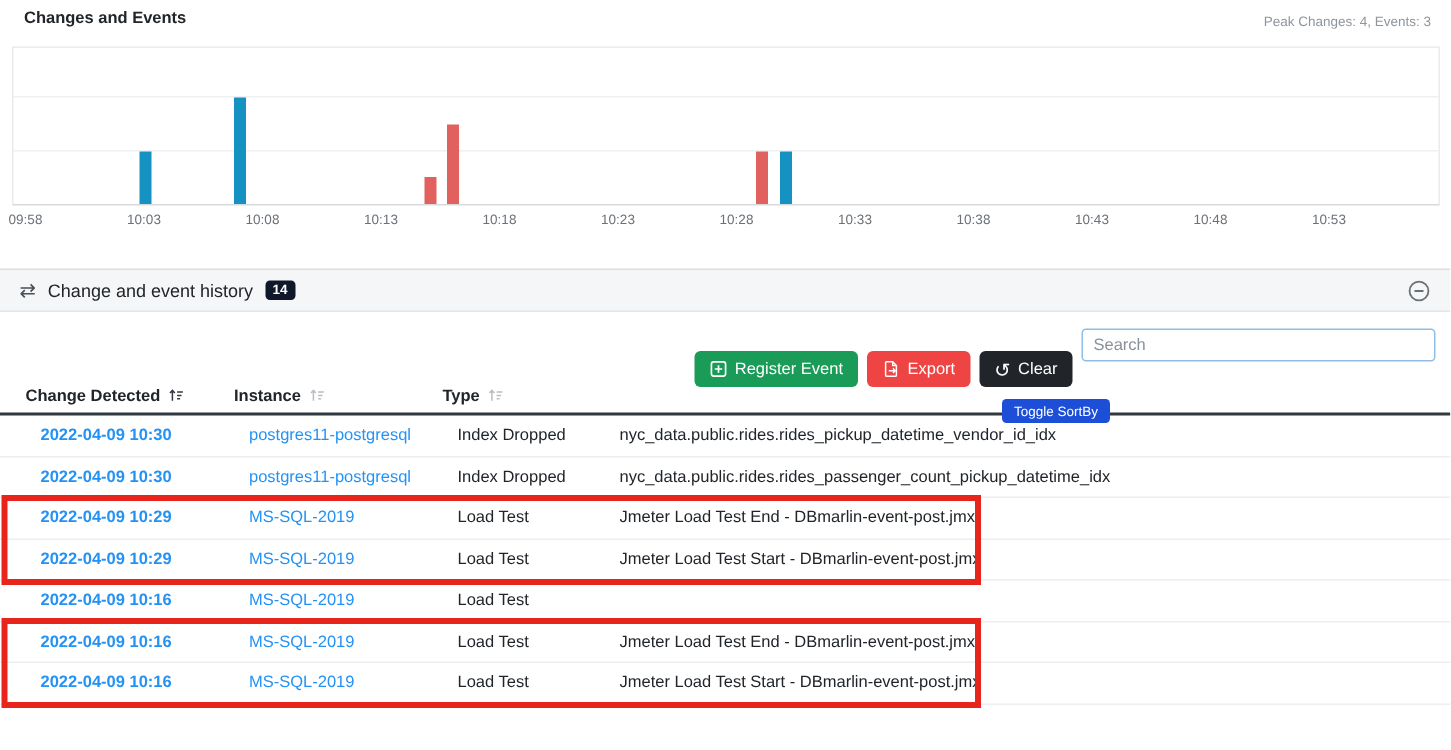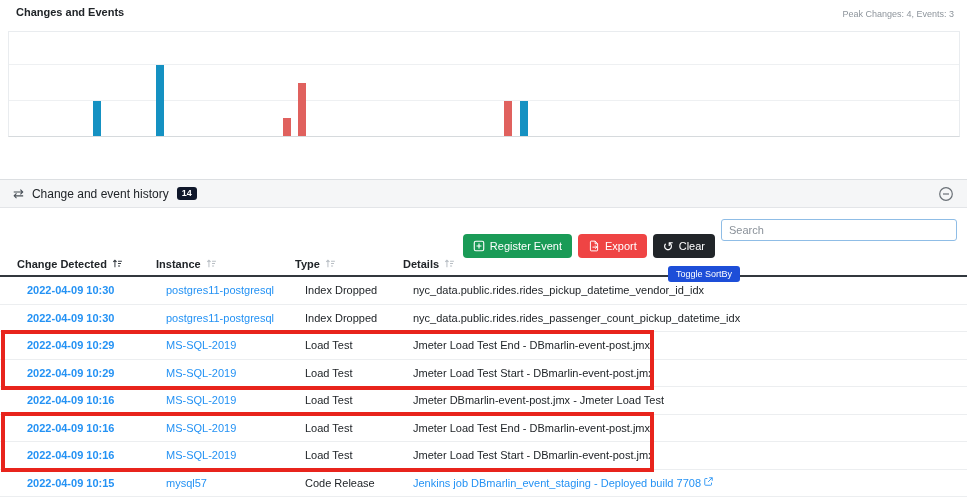--- a/index.html
+++ b/index.html
@@ -76,20 +76,34 @@
 
   <div class="plot" id="plot">
       <div class="gridline" style="bottom: 35.3333px;"></div>
       <div class="gridline" style="bottom: 70.6667px;"></div>
       <div class="chart-bar" title="Changes 10:03: 2" style="left: 84px; height: 35.3333px; background: rgb(21, 145, 194);"></div>
       <div class="chart-bar" title="Changes 10:07: 4" style="left: 147.2px; height: 70.6667px; background: rgb(21, 145, 194);"></div>
       <div class="chart-bar" title="Changes 10:30: 2" style="left: 510.6px; height: 35.3333px; background: rgb(21, 145, 194);"></div>
       <div class="chart-bar" title="Events 10:15: 1" style="left: 273.6px; height: 17.6667px; background: rgb(224, 97, 94);"></div>
       <div class="chart-bar" title="Events 10:16: 3" style="left: 289.4px; height: 53px; background: rgb(224, 97, 94);"></div>
       <div class="chart-bar" title="Events 10:29: 2" style="left: 494.8px; height: 35.3333px; background: rgb(224, 97, 94);"></div>
+    </div>
+  <div class="xlabels" id="xlabels">
+      <span class="xlabel" style="left: 9px;">09:58</span>
+      <span class="xlabel" style="left: 88px;">10:03</span>
+      <span class="xlabel" style="left: 167px;">10:08</span>
+      <span class="xlabel" style="left: 246px;">10:13</span>
+      <span class="xlabel" style="left: 325px;">10:18</span>
+      <span class="xlabel" style="left: 404px;">10:23</span>
+      <span class="xlabel" style="left: 483px;">10:28</span>
+      <span class="xlabel" style="left: 562px;">10:33</span>
+      <span class="xlabel" style="left: 641px;">10:38</span>
+      <span class="xlabel" style="left: 720px;">10:43</span>
+      <span class="xlabel" style="left: 799px;">10:48</span>
+      <span class="xlabel" style="left: 878px;">10:53</span>
     </div>
 
   <div class="section-header">
     <span class="exchange-icon">⇄</span>
     <span class="section-title">Change and event history</span>
     <span class="count-badge">14</span>
     <span class="collapse-btn">
       <svg width="16" height="16" viewBox="0 0 16 16">
         <circle cx="8" cy="8" r="6.3" fill="none" stroke="#6b7177" stroke-width="1.2"></circle>
         <line x1="5" y1="8" x2="11" y2="8" stroke="#6b7177" stroke-width="1.2"></line>
@@ -143,29 +157,20 @@
       </div>
       <div class="th">
         <span>Type</span>
         <span class="sort-icon sort-idle">
           <svg width="11" height="11" viewBox="0 0 12 12" fill="none" stroke="currentColor" stroke-width="1.1">
             <path d="M3.2 10V2.6M1.4 4.3L3.2 2.5l1.8 1.8"></path>
             <path d="M6.6 3.6h4.2M6.6 6.1h3.2M6.6 8.6h2.2"></path>
           </svg>
         </span>
       </div>
-      <div class="th">
-        <span>Details</span>
-        <span class="sort-icon sort-idle">
-          <svg width="11" height="11" viewBox="0 0 12 12" fill="none" stroke="currentColor" stroke-width="1.1">
-            <path d="M3.2 10V2.6M1.4 4.3L3.2 2.5l1.8 1.8"></path>
-            <path d="M6.6 3.6h4.2M6.6 6.1h3.2M6.6 8.6h2.2"></path>
-          </svg>
-        </span>
-      </div>
     </div>
   <div class="tbody" id="tbody">
       <div class="trow">
         <div class="cell cell-date link">2022-04-09 10:30</div>
         <div class="cell link">postgres11-postgresql</div>
         <div class="cell">Index Dropped</div>
         <div class="cell">nyc_data.public.rides.rides_pickup_datetime_vendor_id_idx</div>
       </div>
       <div class="trow">
         <div class="cell cell-date link">2022-04-09 10:30</div>
@@ -182,40 +187,30 @@
       <div class="trow">
         <div class="cell cell-date link">2022-04-09 10:29</div>
         <div class="cell link">MS-SQL-2019</div>
         <div class="cell">Load Test</div>
         <div class="cell">Jmeter Load Test Start - DBmarlin-event-post.jmx</div>
       </div>
       <div class="trow">
         <div class="cell cell-date link">2022-04-09 10:16</div>
         <div class="cell link">MS-SQL-2019</div>
         <div class="cell">Load Test</div>
-        <div class="cell">Jmeter DBmarlin-event-post.jmx - Jmeter Load Test</div>
       </div>
       <div class="trow">
         <div class="cell cell-date link">2022-04-09 10:16</div>
         <div class="cell link">MS-SQL-2019</div>
         <div class="cell">Load Test</div>
         <div class="cell">Jmeter Load Test End - DBmarlin-event-post.jmx</div>
       </div>
       <div class="trow">
         <div class="cell cell-date link">2022-04-09 10:16</div>
         <div class="cell link">MS-SQL-2019</div>
         <div class="cell">Load Test</div>
         <div class="cell">Jmeter Load Test Start - DBmarlin-event-post.jmx</div>
-      </div>
-      <div class="trow">
-        <div class="cell cell-date link">2022-04-09 10:15</div>
-        <div class="cell link">mysql57</div>
-        <div class="cell">Code Release</div>
-        <div class="cell link">Jenkins job DBmarlin_event_staging - Deployed build 7708<svg class="ext-icon" width="9" height="9" viewBox="0 0 12 12" fill="none" stroke="#2492f4" stroke-width="1.2">
-            <path d="M4.5 2H2a1 1 0 0 0-1 1v7a1 1 0 0 0 1 1h7a1 1 0 0 0 1-1V7.5"></path>
-            <path d="M7 1h4v4M11 1L5.5 6.5"></path>
-          </svg></div>
       </div>
       <div class="annotation-box" style="border-color: rgb(232, 36, 28); top: 52.5px; height: 60px;"></div>
       <div class="annotation-box" style="border-color: rgb(232, 36, 28); top: 135px; height: 60px;"></div>
     </div>
 
 </div>
 
 </body></html>

